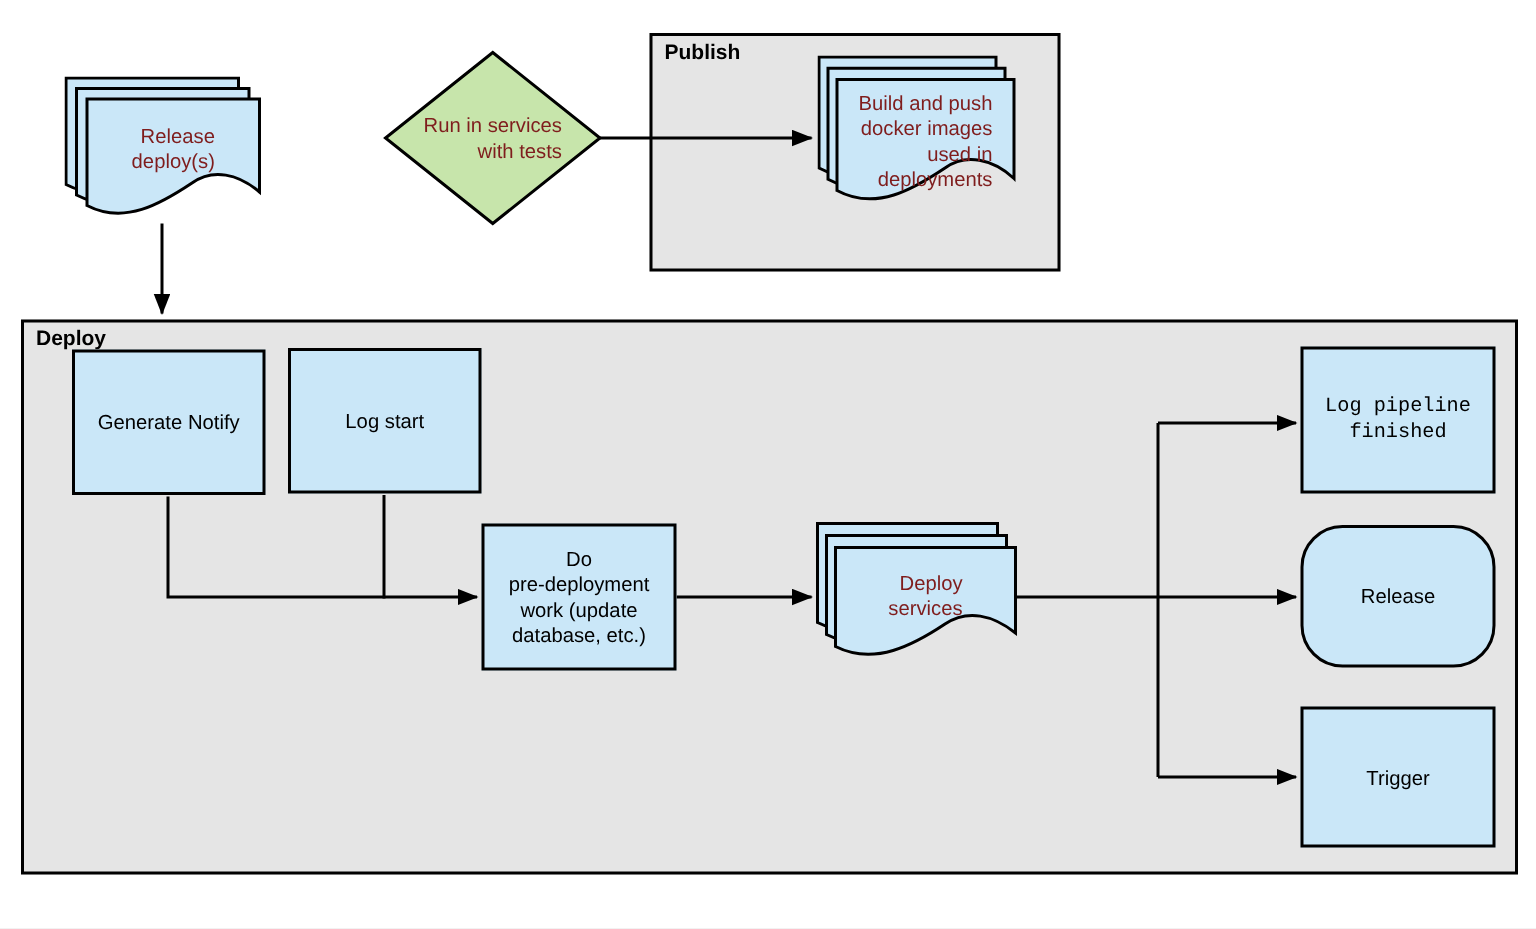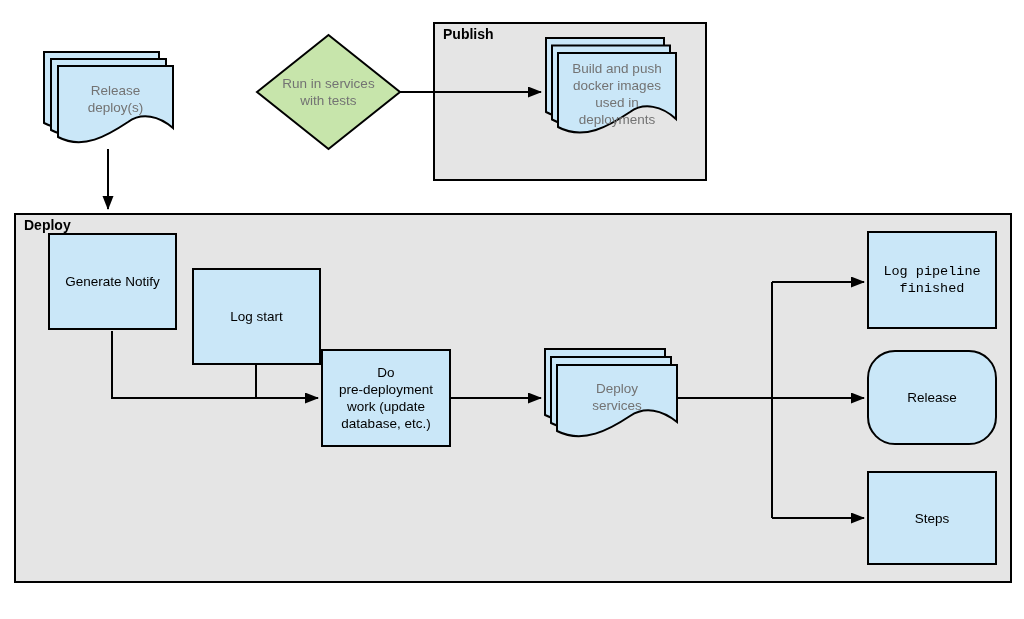--- a/index.html
+++ b/index.html
@@ -46,24 +46,24 @@
     color: #000;
     white-space: pre-line;
     padding: 2px;
   }
   .shape-svg { position: absolute; }
   .shape-label {
     position: absolute;
     display: flex;
     align-items: center;
     justify-content: center;
-    text-align: center;
+    text-align: right;
     font-size: 13.5px;
     line-height: 17px;
-    color: #737373;
+    color: #7f1d1d;
     white-space: pre-line;
     pointer-events: none;
   }
   .doc-page {
     fill: var(--node-fill);
     stroke: var(--stroke);
     stroke-width: 2;
   }
   .decision-shape {
     fill: var(--decision-fill);
@@ -139,21 +139,21 @@
           <path class="doc-page" d="M0,0 H118 V66 C104,53 86,49 72,59 C51,73 26,88 0,74 Z"></path>
         </g>
     </svg>
     <div class="shape-label" style="left:558px; top:53px; width:118px; height:82px;">Build and push
 docker images
 used in
 deployments</div>
 
     <div class="node" style="left:48px; top:233px; width:129px; height:97px;">Generate Notify</div>
 
-    <div class="node" style="left:192px; top:232px; width:129px; height:97px;margin-top:36px;">Log start</div>
+    <div class="node" style="left:192px; top:232px; width:129px; height:97px;">Log start</div>
 
     <div class="node" style="left:321px; top:349px; width:130px; height:98px;">Do
 pre-deployment
 work (update
 database, etc.)</div>
 
     <svg class="shape-svg" style="left:544px; top:348px;" width="135" height="102">
       <g transform="translate(1,1)">
           <path class="doc-page" d="M0,0 H120 V57 C105,45 88,41 73,51 C52,65 26,79 0,66 Z"></path>
         </g>
@@ -165,16 +165,16 @@
         </g>
     </svg>
     <div class="shape-label" style="left:557px; top:365px; width:120px; height:64px;">Deploy
 services</div>
 
     <div class="node" style="left:867px; top:231px; width:130px; height:98px;font-family:Liberation Mono, monospace;">Log pipeline
 finished</div>
 
     <div class="node" style="left:867px; top:350px; width:130px; height:95px;border-radius:28px;">Release</div>
 
-    <div class="node" style="left:867px; top:471px; width:130px; height:94px;">Steps</div>
+    <div class="node" style="left:867px; top:471px; width:130px; height:94px;">Trigger</div>
 
   </div>
 </div>
 
 </body></html>

